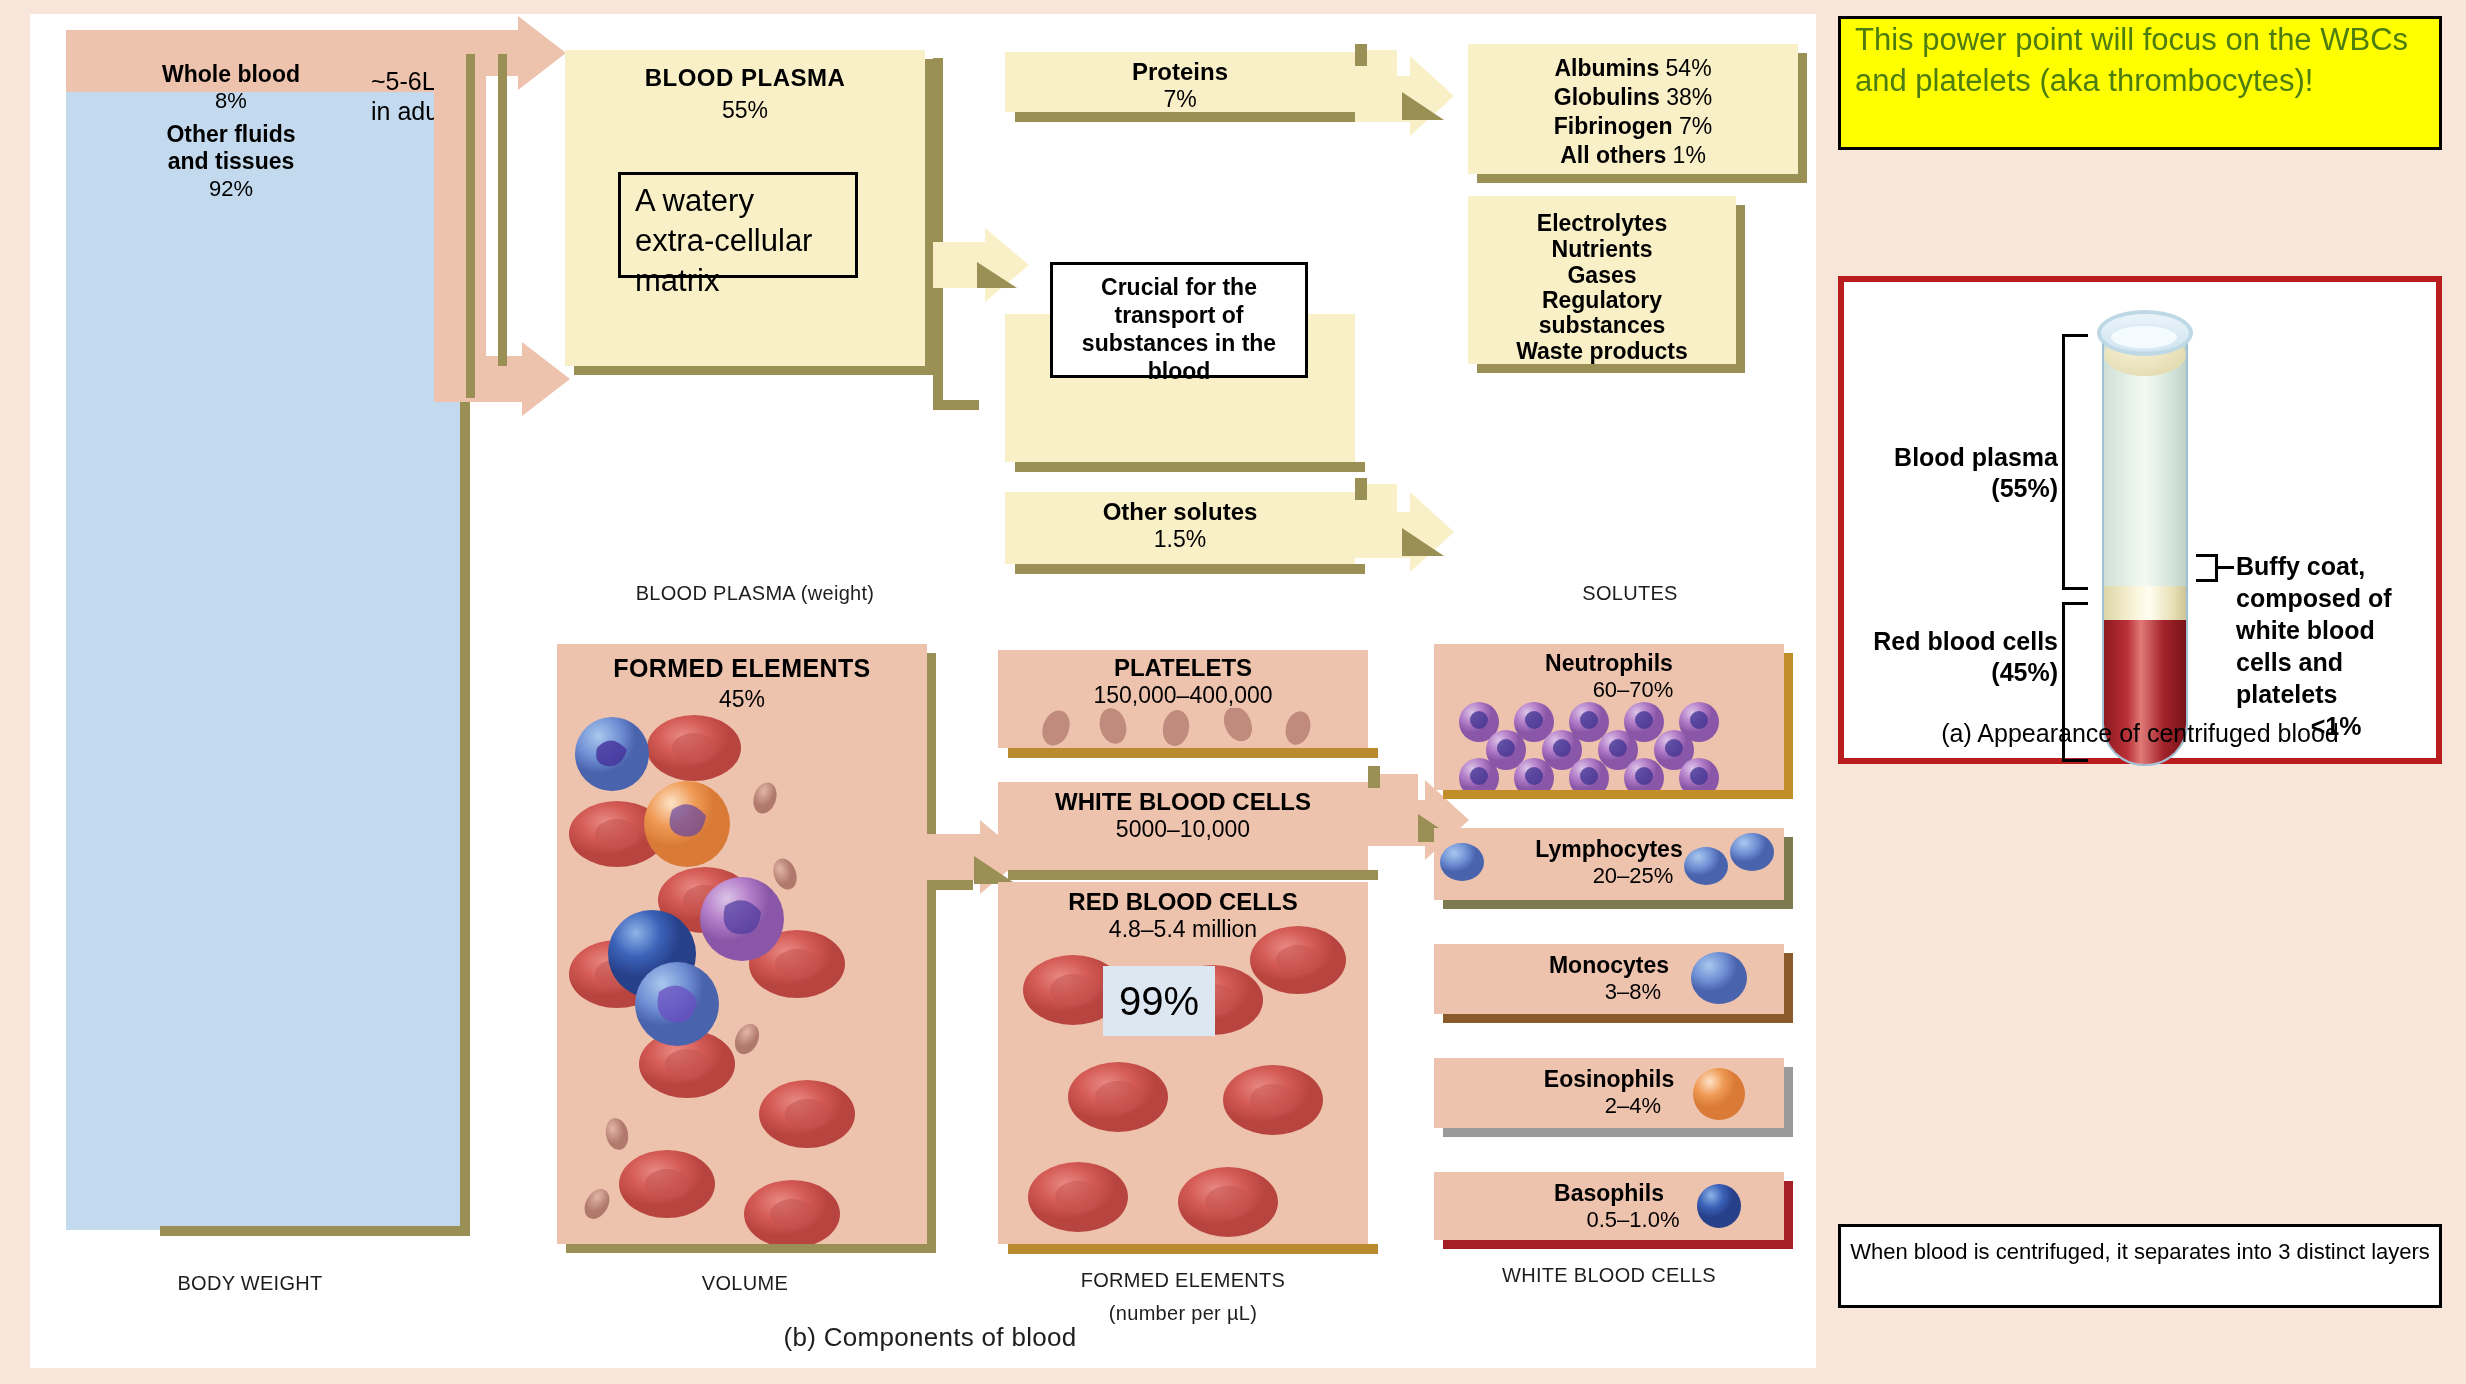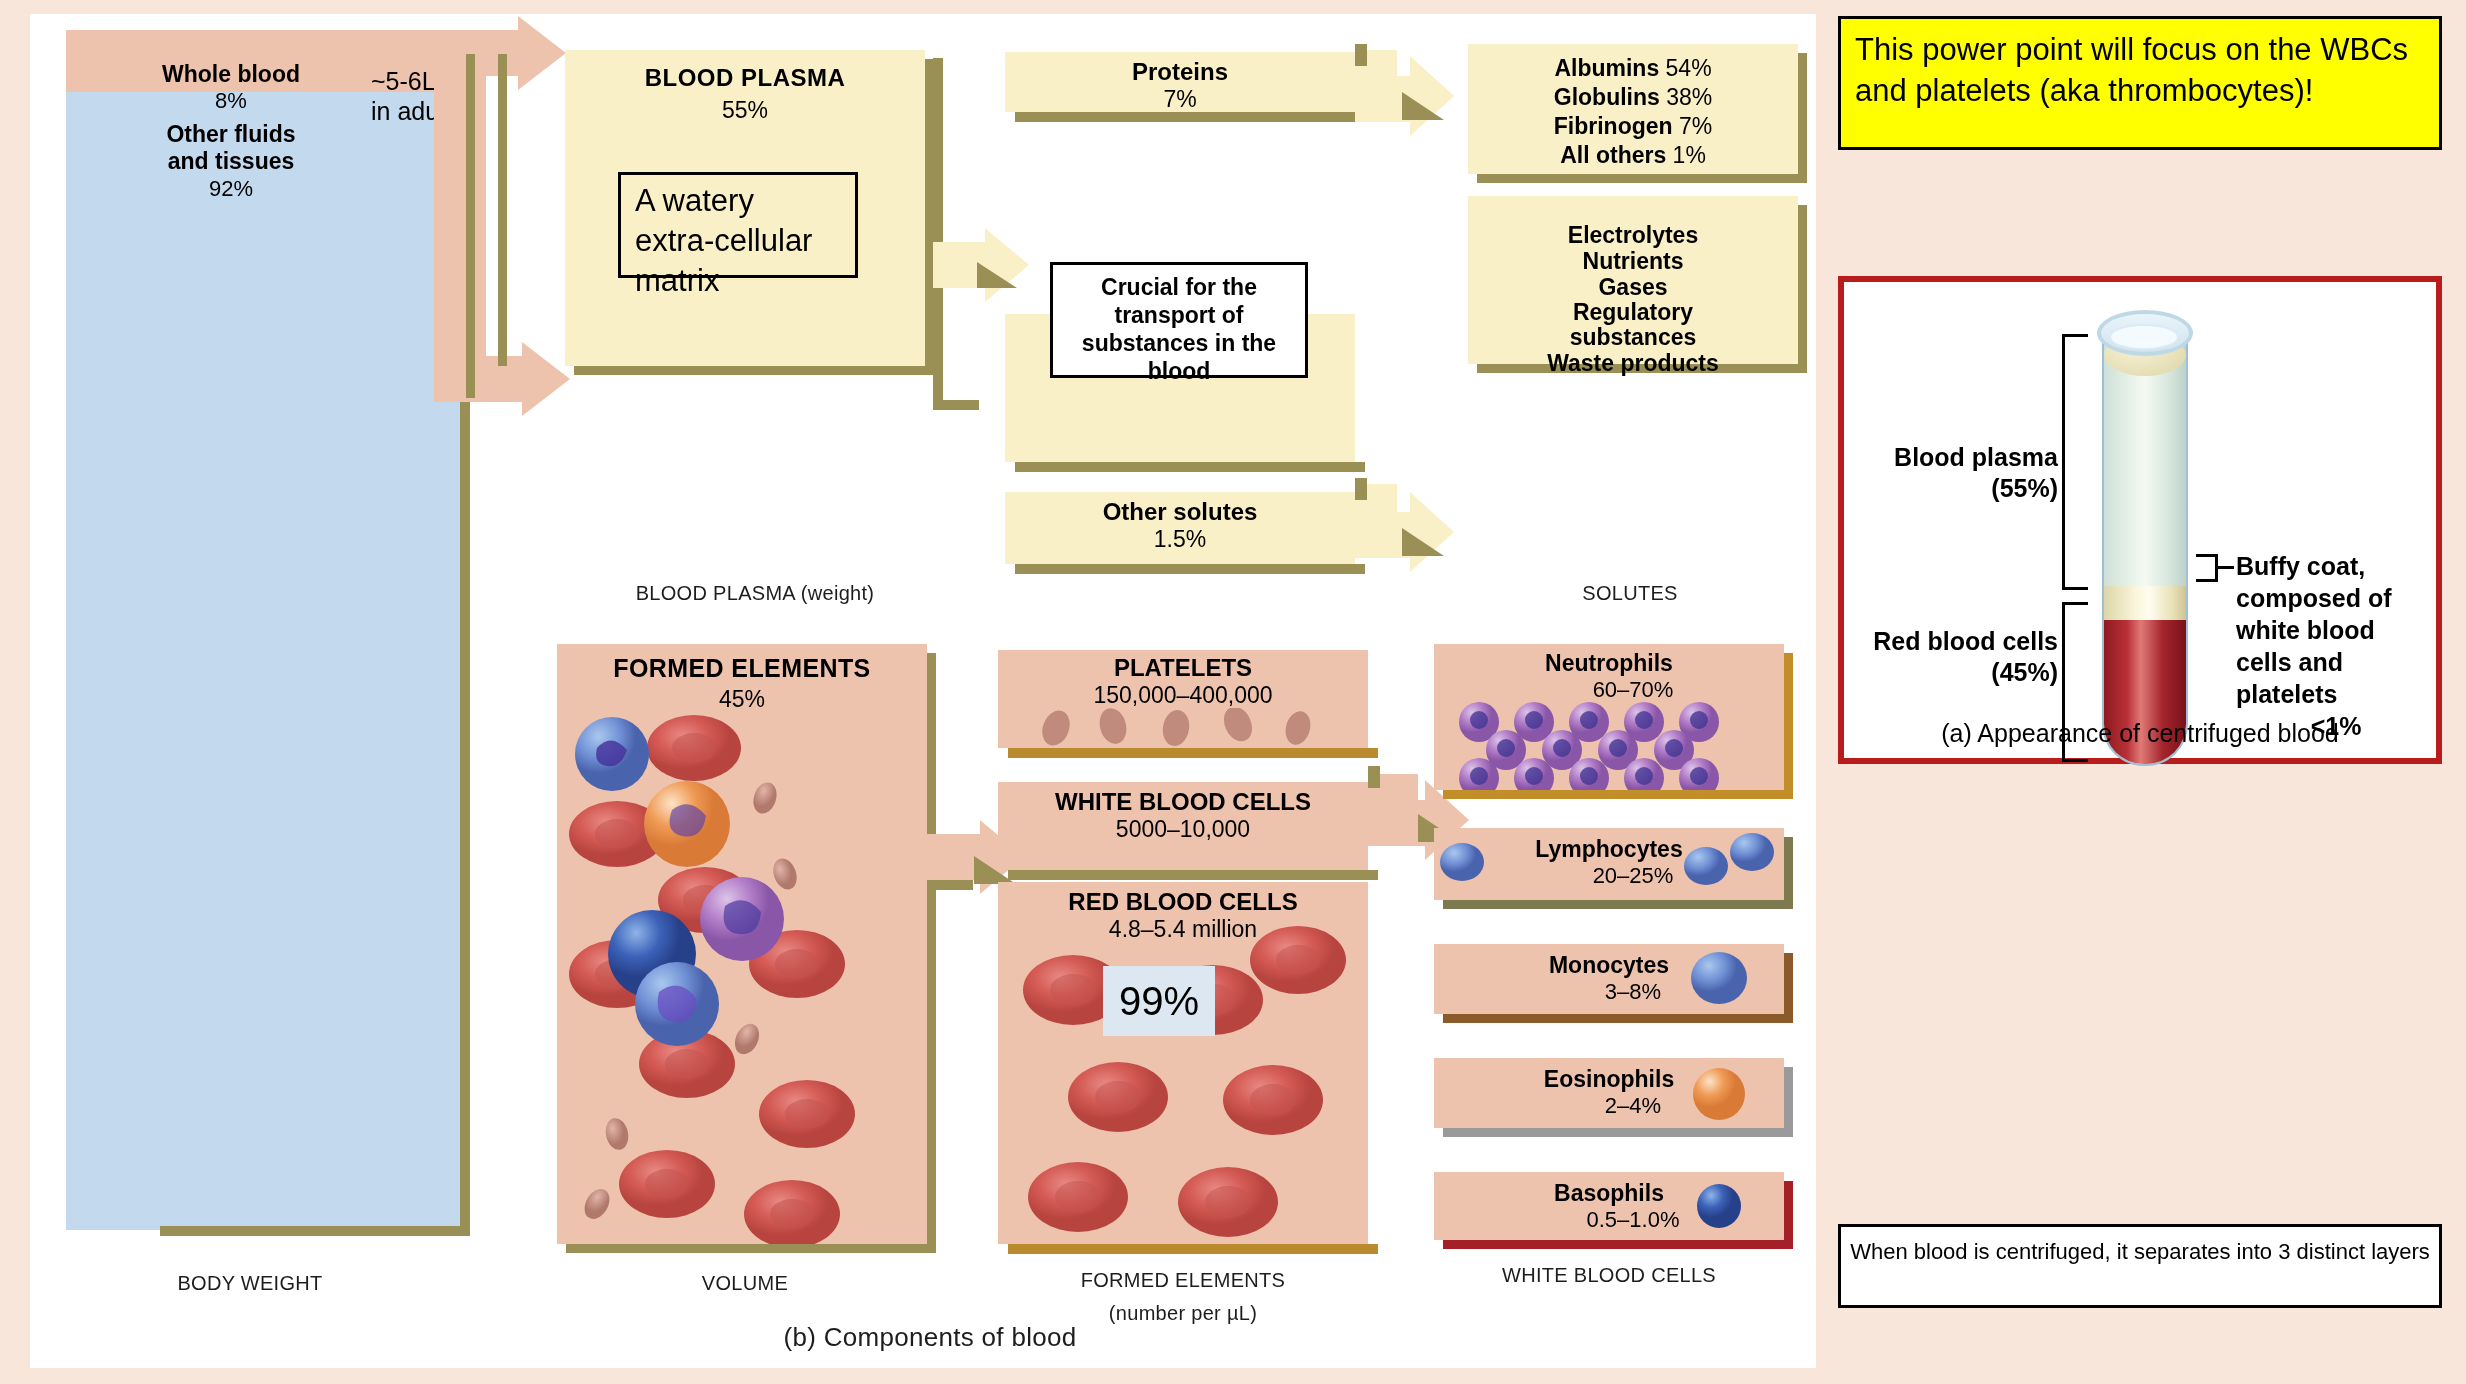--- a/index.html
+++ b/index.html
@@ -145,22 +145,22 @@
   
   .alb-box {
     position: absolute; left: 1438px; top: 30px;
     width: 330px; height: 130px; background: #faf0c8;
     padding-top: 10px;
   }
   .alb-row { font-size: 23px; text-align: center; line-height: 29px; }
   .alb-row b { font-weight: bold; text-align: center; }
   .sol-box {
     position: absolute; left: 1438px; top: 182px;
-    width: 330px; height: 168px; background: #faf0c8;
-    padding-top: 26px;
+    width: 268px; height: 168px; background: #faf0c8;
+    padding-top: 14px;
   }
   .sol-row { font-size: 23px; font-weight: bold; text-align: center; line-height: 26px; }
 
   .wbc-card { position: absolute; background: #eec3ae; overflow: hidden; }
   .wbc-title { font-size: 23px; font-weight: bold; text-align: center; }
   .wbc-pct   { font-size: 22px; text-align: center; padding-left: 48px; }
 
   
   .arrow-pink { position: absolute; background: #eec3ae; }
   .arrow-yel  { position: absolute; background: #faf0c8; }
@@ -168,22 +168,22 @@
 
   .tri {
     position: absolute; width: 0; height: 0;
   }
 
   
   .yellow-note {
     position: absolute; left: 1838px; top: 16px;
     width: 604px; height: 134px;
     background: #ffff00; border: 3px solid #000;
-    padding: 10px 14px;
-    font-size: 31px; line-height: 41px; color: #000000;
+    padding: 0 14px;
+    font-size: 31px; line-height: 41px; color: #4d7c0f;
   }
   .tube-card {
     position: absolute; left: 1838px; top: 276px;
     width: 604px; height: 488px;
     background: #fff; border: 6px solid #b91c1c;
   }
   .tube-cap-text {
     position: absolute; left: 0; bottom: 10px; width: 100%;
     text-align: center; font-size: 25px; font-weight: bold;
   }

